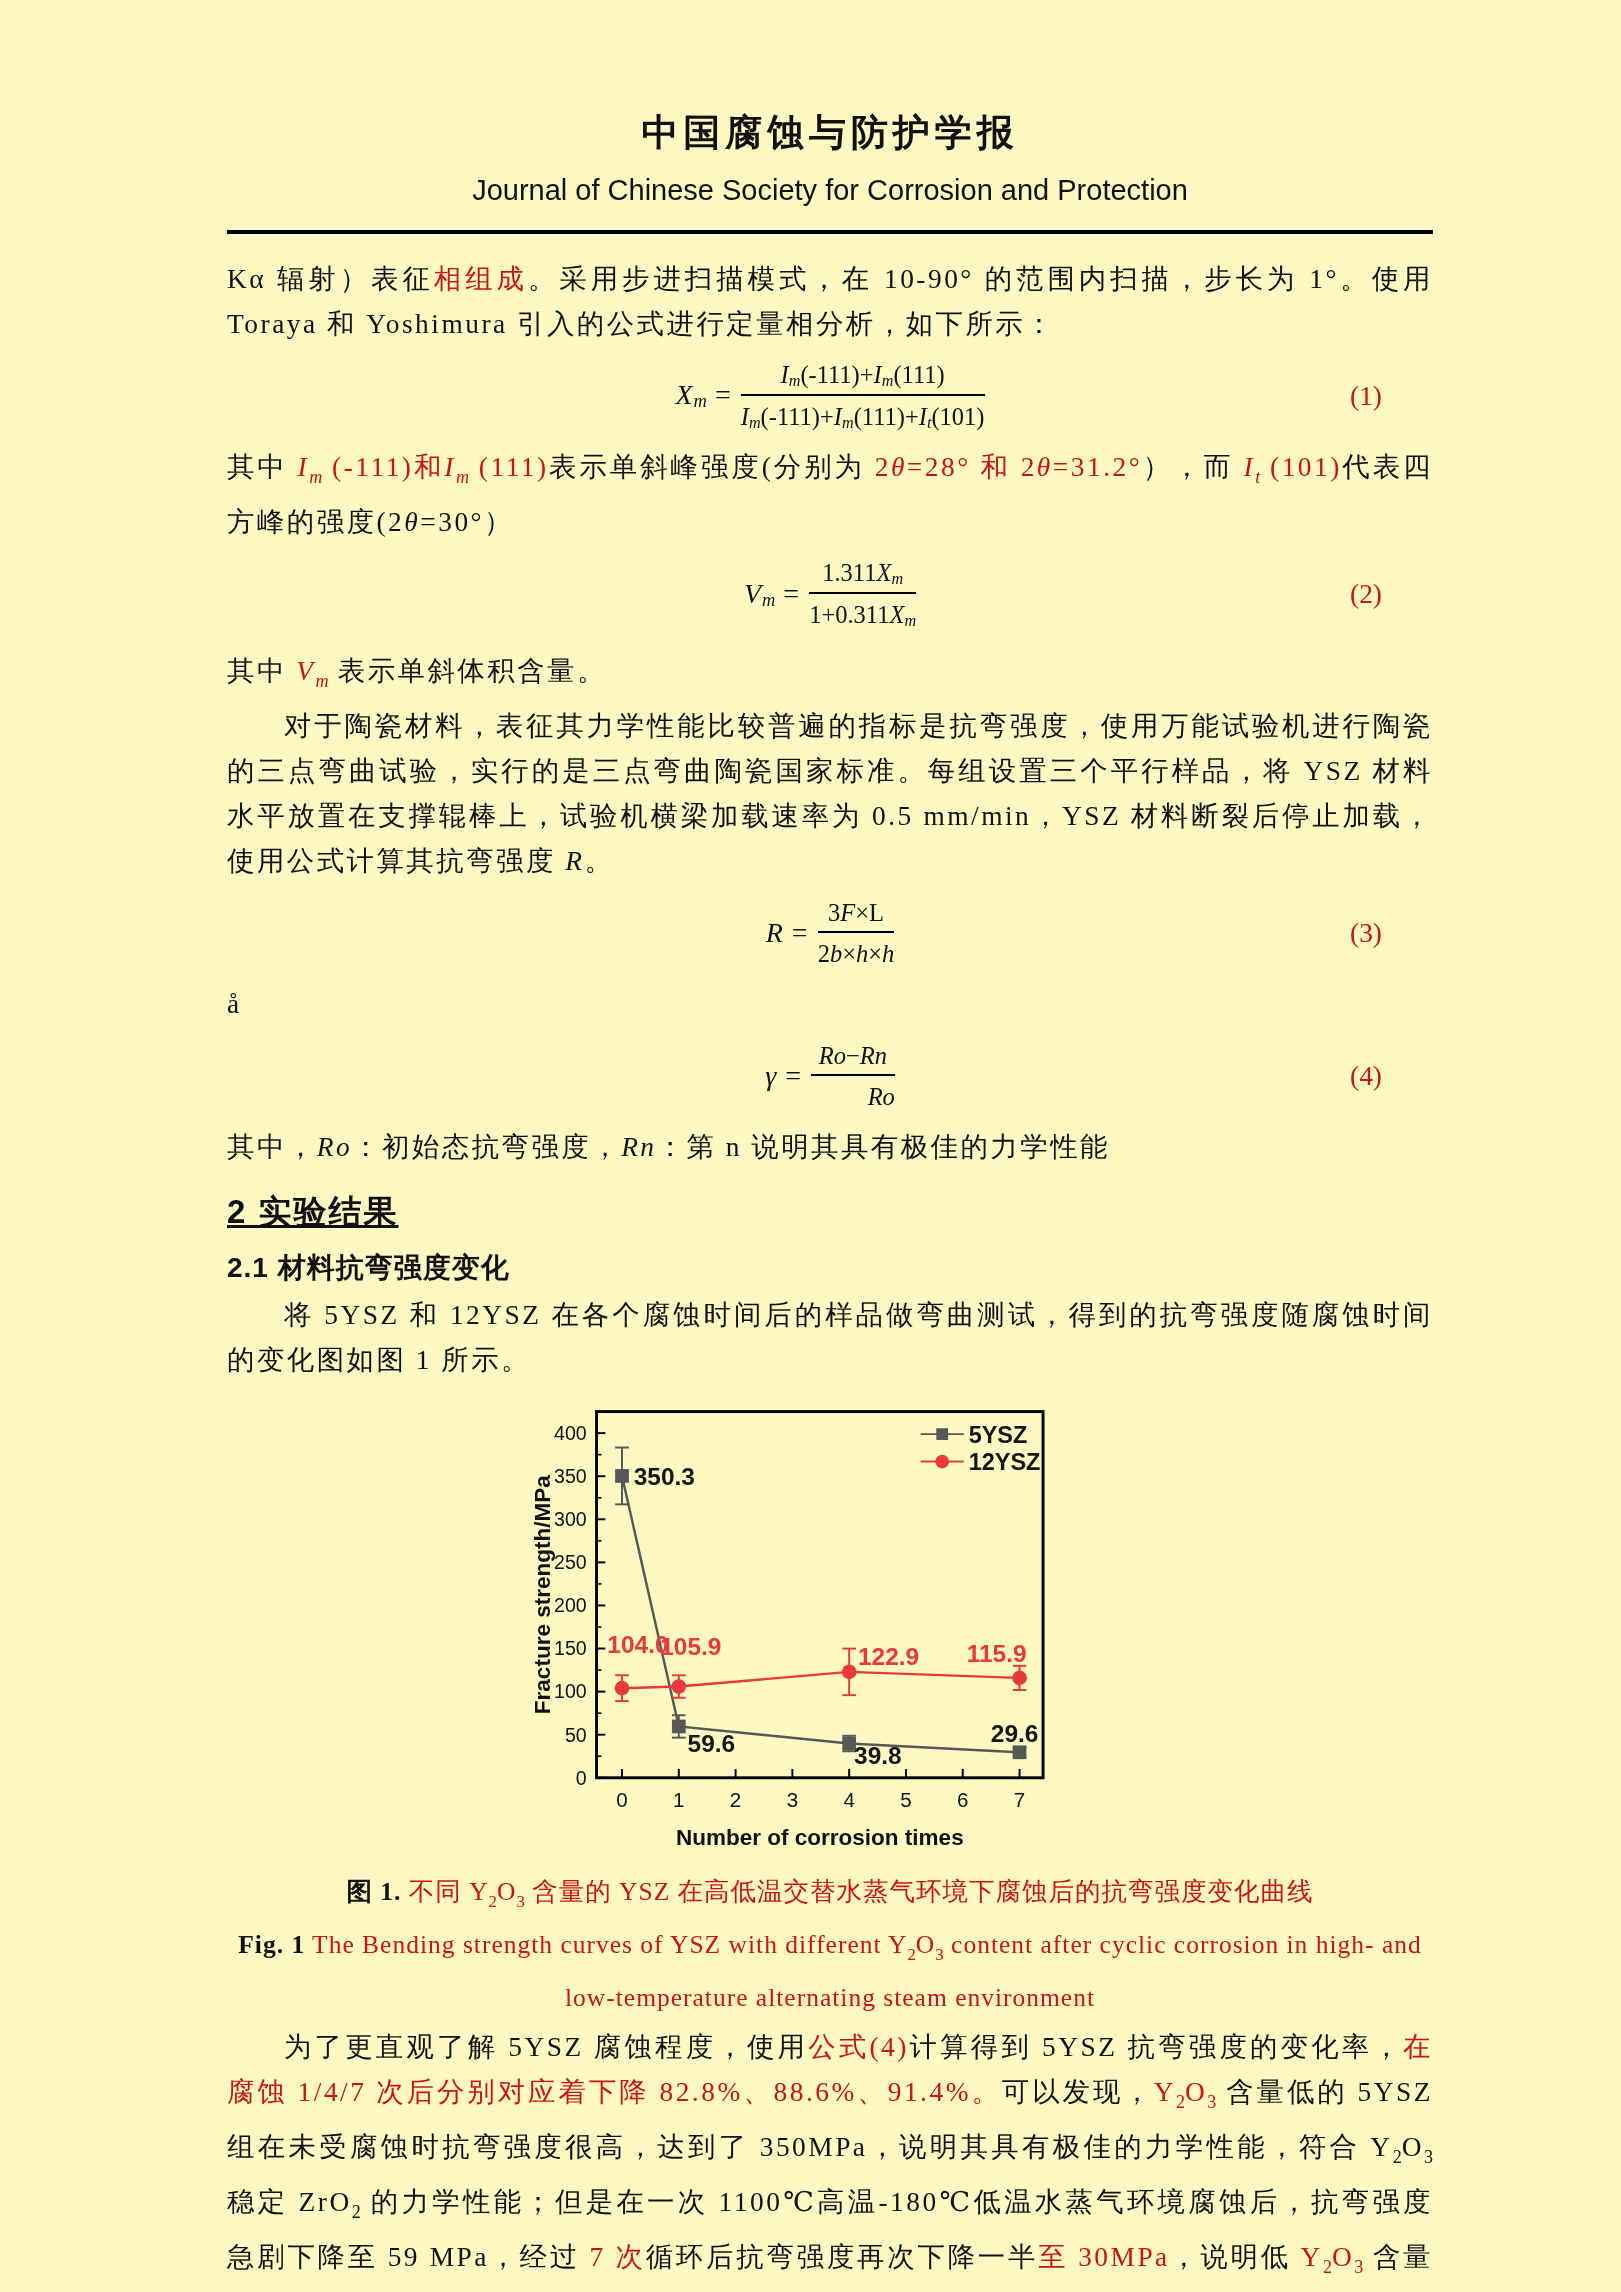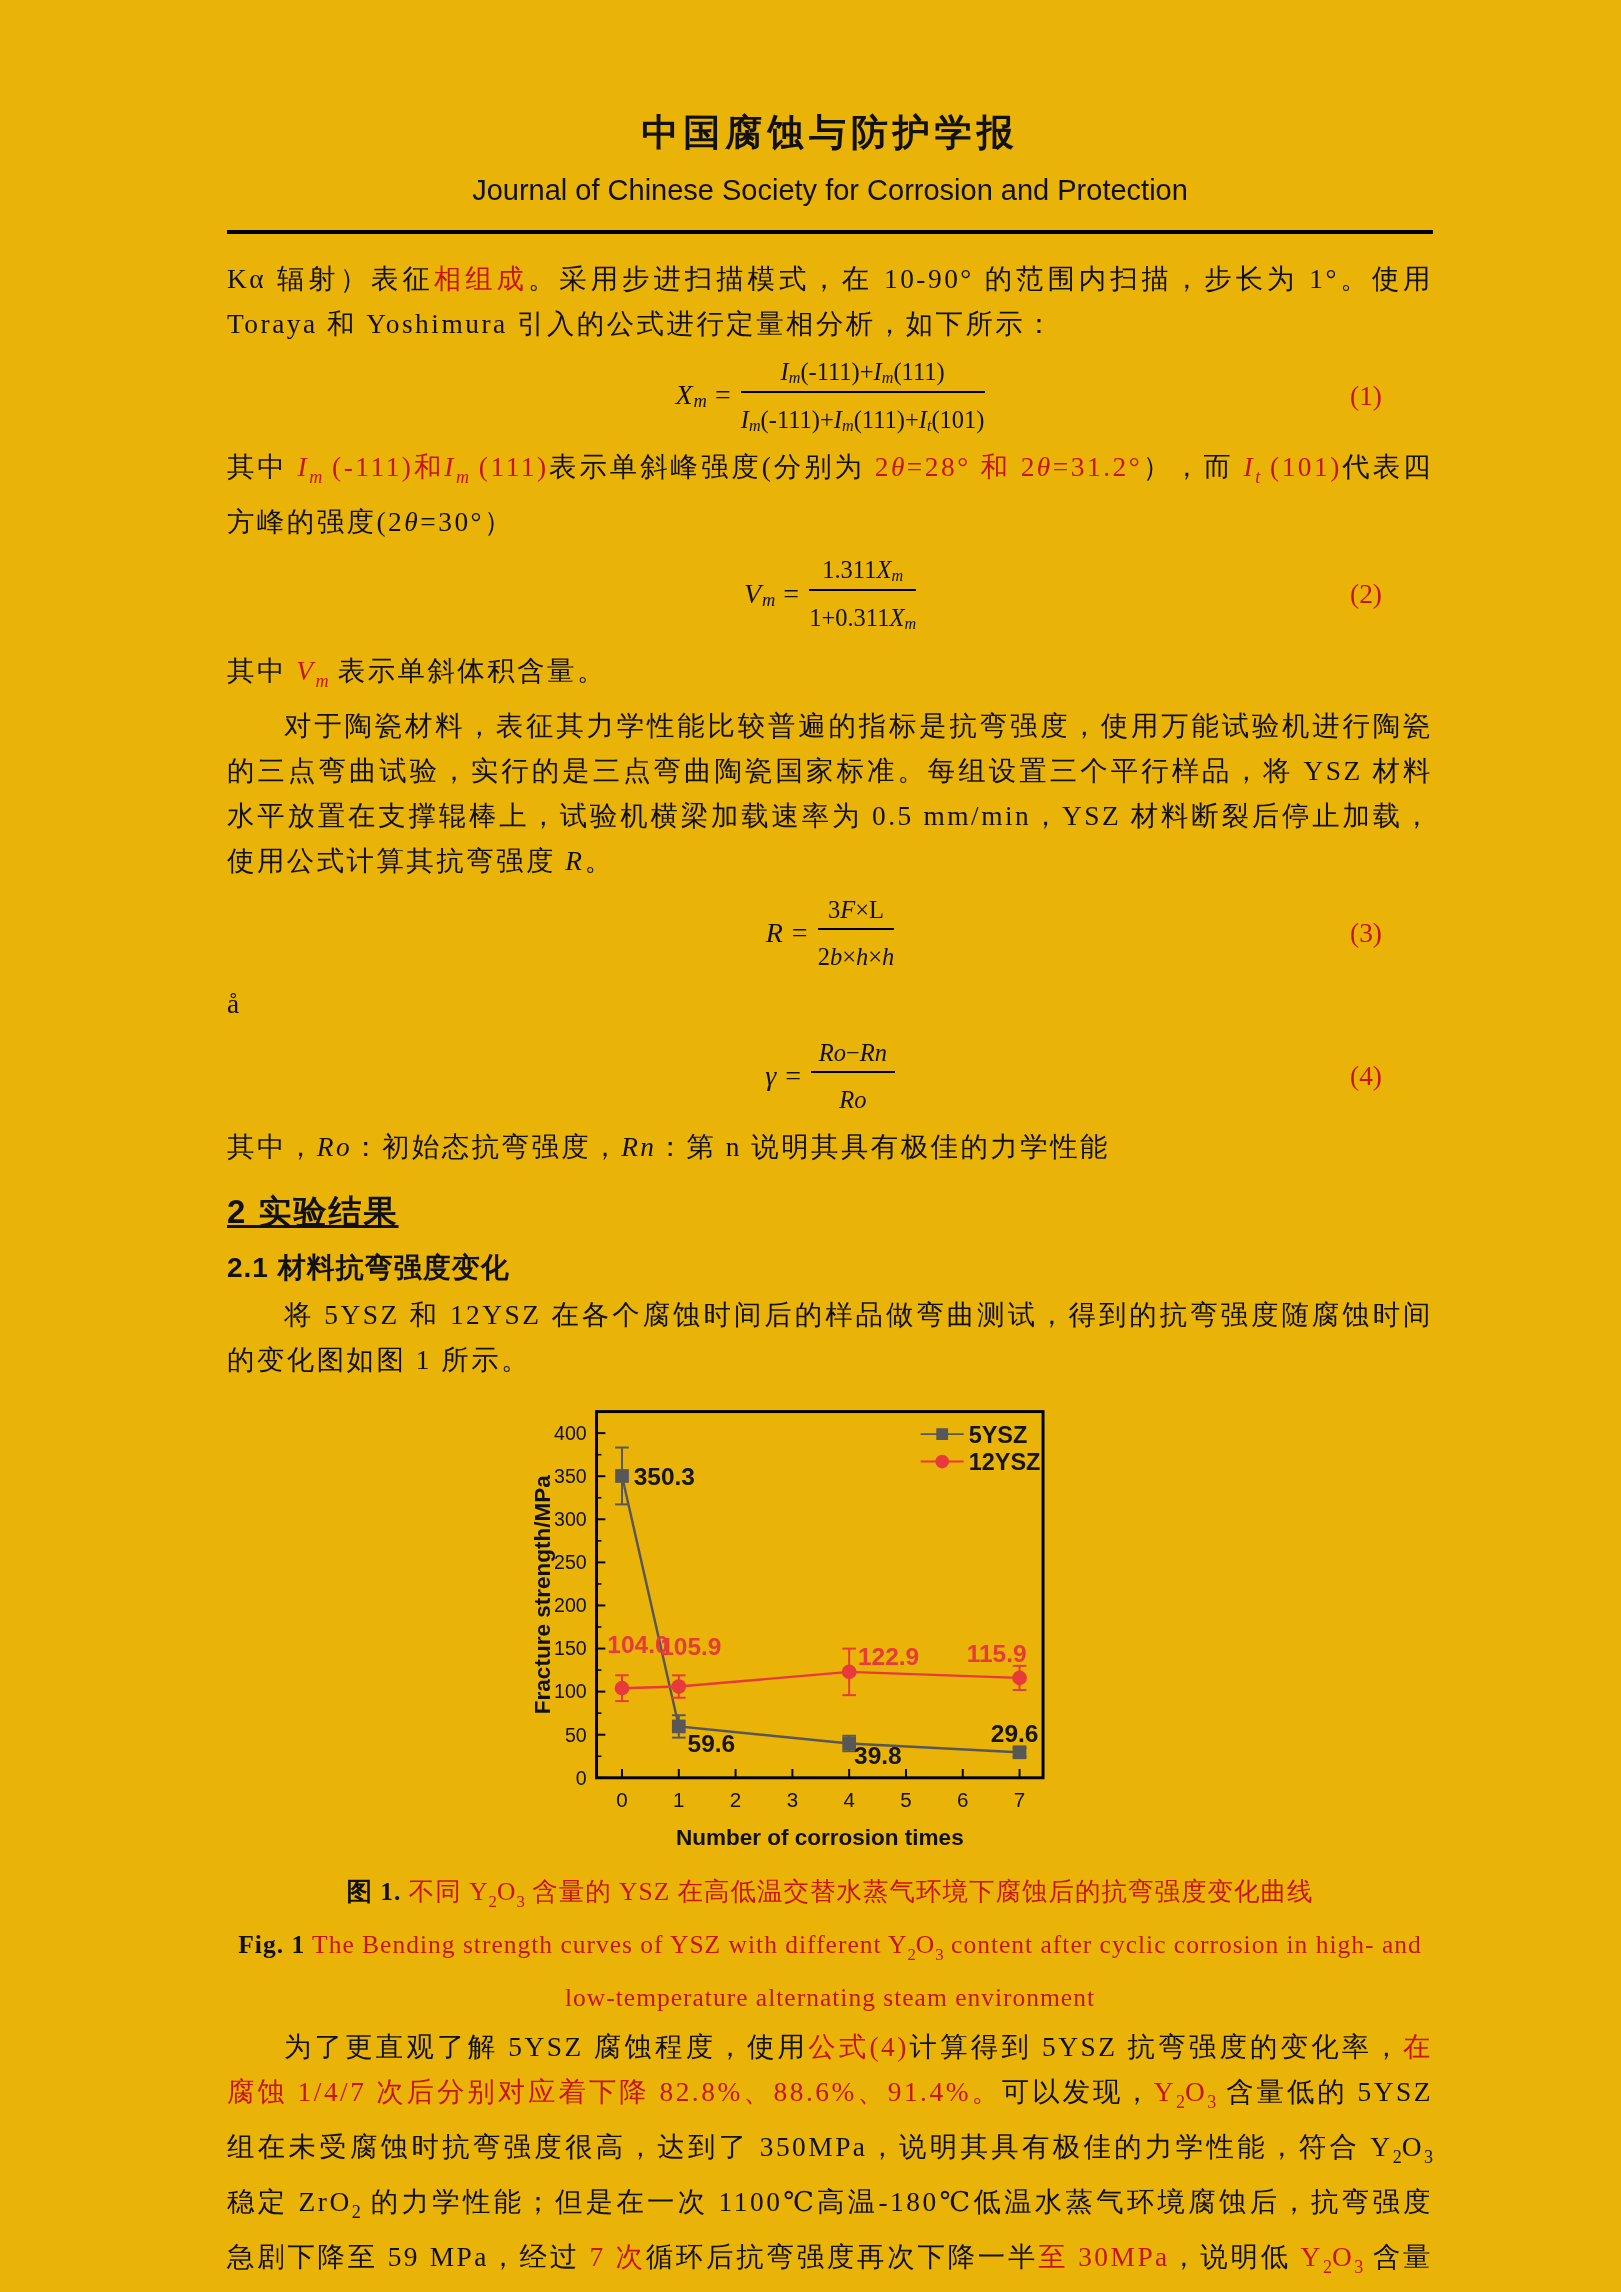--- a/index.html
+++ b/index.html
@@ -1,20 +1,20 @@
 <!DOCTYPE html>
 <html><head>
 <meta charset="utf-8">
 <style>
   * { box-sizing: border-box; margin: 0; padding: 0; }
   html,body { background:#ffffff; }
   .page {
     position: relative;
     width: 1621px; height: 2293px;
-    background: #eab308;
+    background: #fef9c3;
     font-family: "Liberation Serif", "DejaVu Serif", serif;
     color: #111;
     overflow: hidden;
   }
   .content { padding: 108px 188px 0 227px; }
 
   .journal-title-cn {
     text-align: center;
     font-family: "Liberation Sans", "DejaVu Sans", sans-serif;
     font-size: 37px; font-weight: 700; letter-spacing: 4.9px;
@@ -40,21 +40,21 @@
 
   .eq-row {
     position: relative; height: 98px;
     display: flex; align-items: center; justify-content: center;
     font-size: 28px;
   }
   .eq-lhs { letter-spacing: 1px; }
   .frac { display: inline-block; vertical-align: middle; text-align: center;
           font-size: 24.5px; line-height: 1.3; margin-left: 9px; }
   .frac .num { display: block; border-bottom: 2px solid #000; padding: 0 7.8px 2.9px; }
-  .frac .den { display: block; padding-top: 11px; }
+  .frac .den { display: block; padding-top: 5px; text-align: right; }
   .eq-no { position: absolute; right: 51px; top
 : 50%; transform: translateY(-50%);
            color: #c81414; font-size: 27.4px; }
 
   .h2 {
     font-family: "Liberation Sans", "DejaVu Sans", sans-serif;
     font-size: 33px; font-weight: 700; margin-top: 19.6px; letter-spacing: 2px; text-decoration: underline;
   }
   .h21 {
     font-family: "Liberation Sans", "DejaVu Sans", sans-serif;

